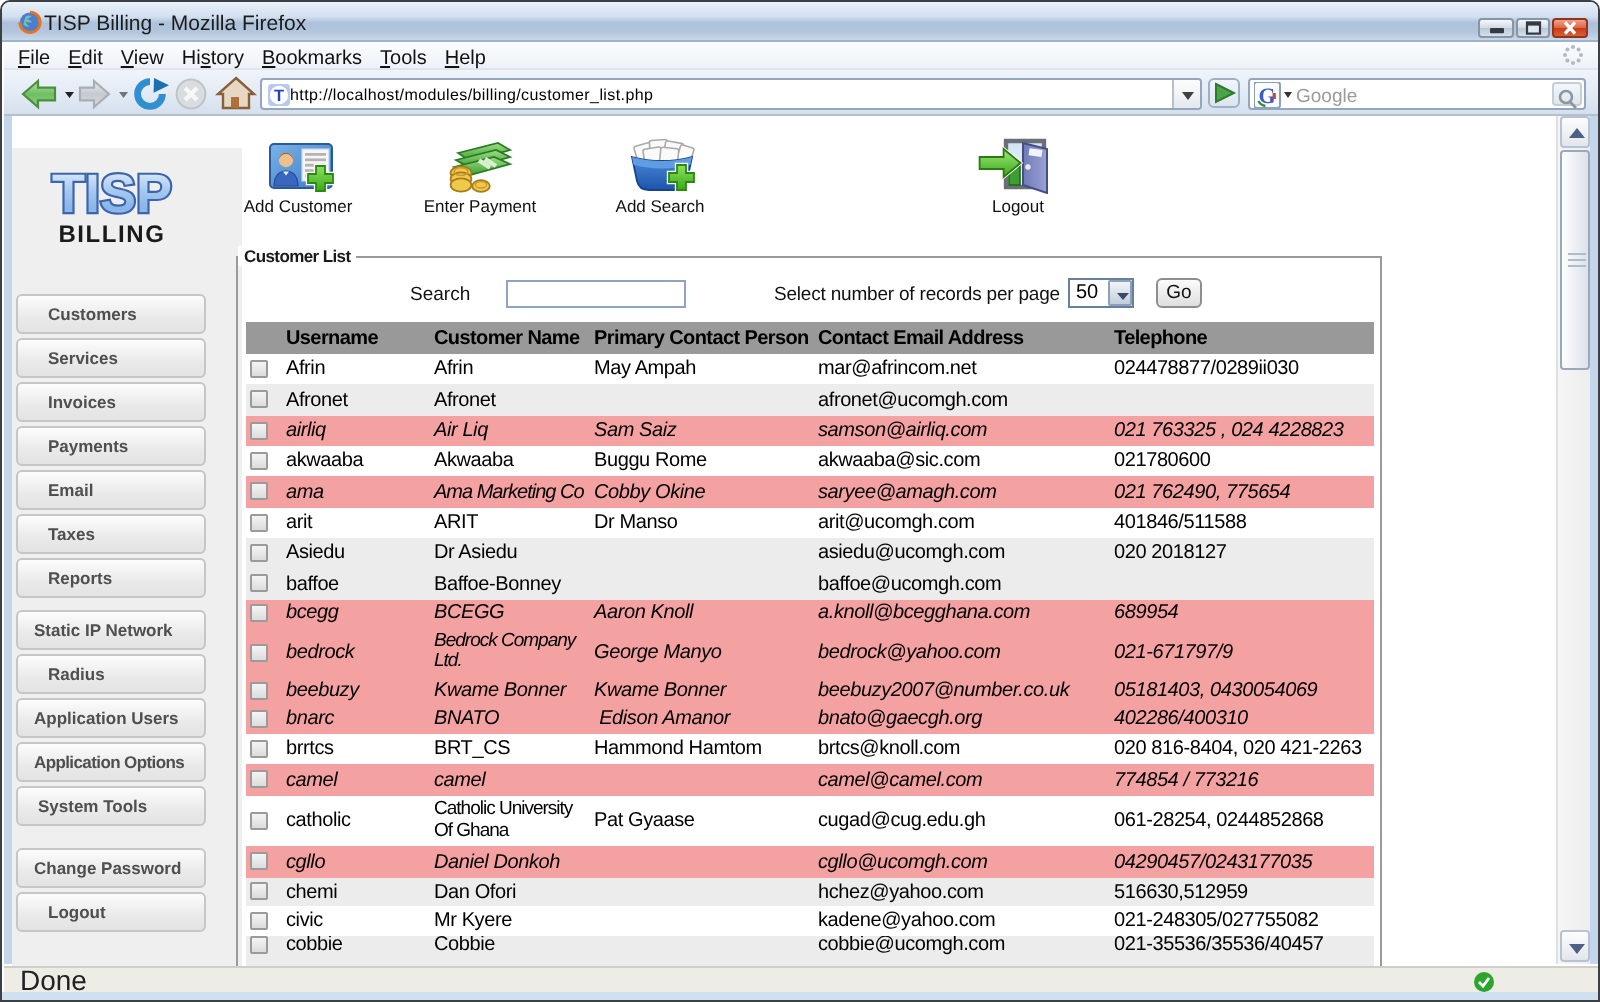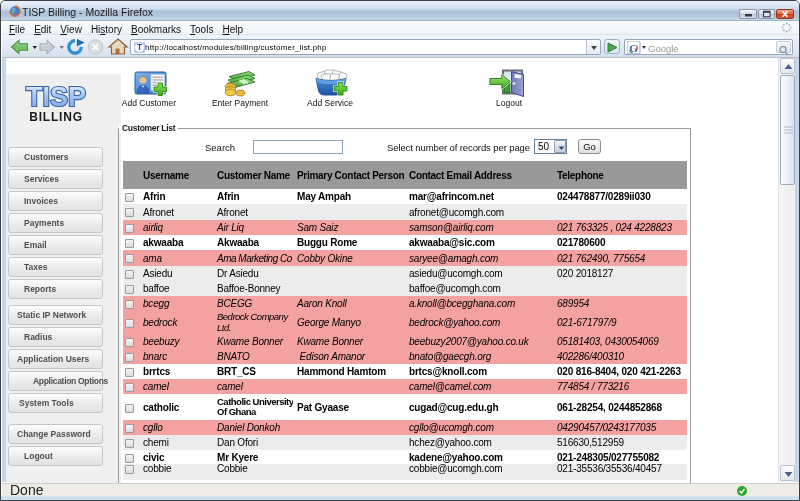--- a/index.html
+++ b/index.html
@@ -54,21 +54,21 @@
 #sellbl{position:absolute;left:268px;top:13px;font-size:9.5px;letter-spacing:-0.1px;color:#111;}
 #selbox{position:absolute;left:415px;top:10px;width:33px;height:15px;border:1px solid #67809c;background:#fff;font-size:10px;}
 #selbox .num{position:absolute;left:3px;top:1px;font-size:10px;}
 #selbox .drop{position:absolute;right:0;top:0;width:12px;height:13px;background:linear-gradient(#f2f5f9,#d4dde8 60%,#c2cedd);border:1px solid #8fa0b4;border-radius:1px;}
 #gobutton{position:absolute;left:459px;top:10px;width:23px;height:15px;border:1px solid #8e8e8e;border-radius:3px;background:linear-gradient(#fbfbfb,#dfdfdf);font-size:9.5px;text-align:center;line-height:14px;color:#111;}
 
 #tbl{position:absolute;left:4px;top:32px;width:564px;border-collapse:collapse;table-layout:fixed;font-size:10px;color:#000;}
 #tbl td{padding:0 0 0 4px;overflow:hidden;white-space:nowrap;vertical-align:middle;letter-spacing:-0.2px;}
 #tbl tr.hdr td{background:#999999;font-weight:bold;font-size:10px;letter-spacing:-0.3px;}
 #tbl td.wrap{white-space:nowrap;line-height:10.5px;font-size:9.5px;letter-spacing:-0.5px;}
-tr.w{background:#fff;font-weight:bold;}
+tr.w{background:#fff;}
 tr.g{background:#ececec;}
 tr.p{background:#f4a1a1;font-style:italic;}
 .cb{display:inline-block;width:9px;height:9px;border:1px solid #9a9a9a;background:linear-gradient(#f4f4f4,#dcdcdc);vertical-align:middle;margin-left:-2px;border-radius:1px;}
 
 #statusbar{position:absolute;left:1px;top:482px;width:798px;height:13px;background:#edede6;border-top:1px solid #cfcfc8;font-size:9.5px;color:#222;}
 #statusbar .done{position:absolute;left:8px;top:0px;line-height:13px;font-size:14px;text-decoration:underline;}
 #bottomborder{position:absolute;left:0px;top:495px;width:800px;height:6px;background:#cfe0f1;border-bottom:2px solid #50666d;}
 </style>
 </head>
 <body>
@@ -193,21 +193,21 @@
       <div class="sbtn" style="top:73px">Customers</div>
       <div class="sbtn" style="top:95px">Services</div>
       <div class="sbtn" style="top:117px">Invoices</div>
       <div class="sbtn" style="top:139px">Payments</div>
       <div class="sbtn" style="top:161px">Email</div>
       <div class="sbtn" style="top:183px">Taxes</div>
       <div class="sbtn" style="top:205px">Reports</div>
       <div class="sbtn" style="top:231px;padding-left:8px">Static IP Network</div>
       <div class="sbtn" style="top:253px">Radius</div>
       <div class="sbtn" style="top:275px;padding-left:8px">Application Users</div>
-      <div class="sbtn" style="top:297px;padding-left:24px;letter-spacing:-0.3px">Application Options</div>
+      <div class="sbtn" style="top:297px;padding-left:8px;letter-spacing:-0.3px">Application Options</div>
       <div class="sbtn" style="top:319px;padding-left:10px">System Tools</div>
       <div class="sbtn" style="top:350px;padding-left:8px">Change Password</div>
       <div class="sbtn" style="top:372px">Logout</div>
     </div>
     <div id="main">
 
       <div class="bigicon" style="left:131px;top:11px"><svg width="36" height="29" viewBox="0 0 36 29">
         <defs>
           <linearGradient id="cardbg" x1="0" y1="0" x2="1" y2="1">
                 <stop offset="0" stop-color="#7ab4e8"></stop>
@@ -279,21 +279,21 @@
           <rect x="9" y="7" width="9" height="9" rx="1" transform="rotate(-9 13.5 11.5)"></rect>
           <rect x="17" y="7" width="9" height="9" rx="1" transform="rotate(6 21.5 11.5)"></rect>
         </g>
         <path d="M3 11.5 Q18 15.5 33 11.5 L30.5 23.5 Q29.5 28 24.5 28 L11.5 28 Q6.5 28 5.5 23.5 Z" fill="url(#boxg)" stroke="#16448c" stroke-width="0.9"></path>
         <path d="M3 11.5 Q18 15.5 33 11.5 L32.2 15.4 Q18 19.2 3.8 15.4 Z" fill="#5f9ce2"></path>
         <g transform="translate(20.5,15)">
           <path d="M5 0.5 h4.5 v4 h4 v4.5 h-4 v4 h-4.5 v-4 h-4 v-4.5 h4 z" fill="url(#plusg3)" stroke="#fff" stroke-width="2.2"></path>
           <path d="M5 0.5 h4.5 v4 h4 v4.5 h-4 v4 h-4.5 v-4 h-4 v-4.5 h4 z" fill="url(#plusg3)" stroke="#2a8a10" stroke-width="0.9"></path>
         </g>
       </svg></div>
-      <div class="biglabel" style="left:299px;width:58px">Add Service</div>
+      <div class="biglabel" style="left:299px;width:58px">Add Search</div>
       <div class="bigicon" style="left:487px;top:11px"><svg width="38" height="28" viewBox="0 0 38 28">
         <defs>
           <linearGradient id="sky" x1="0" y1="0" x2="0" y2="1">
                 <stop offset="0" stop-color="#cfe4f4"></stop>
                 <stop offset="1" stop-color="#f4f8fc"></stop>
               </linearGradient>
           <linearGradient id="doorg" x1="0" y1="0" x2="1" y2="0">
                 <stop offset="0" stop-color="#707ab8"></stop>
                 <stop offset="1" stop-color="#9aa3d4"></stop>
               </linearGradient>
@@ -329,21 +329,21 @@
         <table id="tbl">
           <colgroup>
               <col style="width:16px">
               <col style="width:74px">
               <col style="width:80px">
               <col style="width:112px">
               <col style="width:148px">
               <col style="width:134px">
             </colgroup>
           <tbody>
-              <tr class="hdr" style="height:28px">
+              <tr class="hdr" style="height:16px">
                 <td></td>
                 <td>Username</td>
                 <td>Customer Name</td>
                 <td>Primary Contact Person</td>
                 <td>Contact Email Address</td>
                 <td>Telephone</td>
               </tr>
           <tr class="w" style="height:15.35px">
                 <td><span class="cb"></span></td>
                 <td>Afrin</td>
@@ -377,20 +377,28 @@
                 <td>021780600</td>
               </tr>
           <tr class="p" style="height:15.35px">
                 <td><span class="cb"></span></td>
                 <td>ama</td>
                 <td style="letter-spacing:-0.5px">Ama Marketing Co</td>
                 <td>Cobby Okine</td>
                 <td>saryee@amagh.com</td>
                 <td>021 762490, 775654</td>
               </tr>
+          <tr class="w" style="height:15.35px">
+                <td><span class="cb"></span></td>
+                <td>arit</td>
+                <td>ARIT</td>
+                <td>Dr Manso</td>
+                <td>arit@ucomgh.com</td>
+                <td>401846/511588</td>
+              </tr>
           <tr class="g" style="height:15.35px">
                 <td><span class="cb"></span></td>
                 <td>Asiedu</td>
                 <td>Dr Asiedu</td>
                 <td></td>
                 <td>asiedu@ucomgh.com</td>
                 <td>020 2018127</td>
               </tr>
           <tr class="g" style="height:15.35px">
                 <td><span class="cb"></span></td>
@@ -414,21 +422,21 @@
                 <td class="wrap">Bedrock Company<br>Ltd.</td>
                 <td>George Manyo</td>
                 <td>bedrock@yahoo.com</td>
                 <td>021-671797/9</td>
               </tr>
           <tr class="p" style="height:13px">
                 <td><span class="cb"></span></td>
                 <td>beebuzy</td>
                 <td>Kwame Bonner</td>
                 <td>Kwame Bonner</td>
-                <td>beebuzy2007@yahoo.co.uk</td>
+                <td>beebuzy2007@number.co.uk</td>
                 <td>05181403, 0430054069</td>
               </tr>
           <tr class="p" style="height:15.5px">
                 <td><span class="cb"></span></td>
                 <td>bnarc</td>
                 <td>BNATO</td>
                 <td>&nbsp;Edison Amanor</td>
                 <td>bnato@gaecgh.org</td>
                 <td>402286/400310</td>
               </tr>

